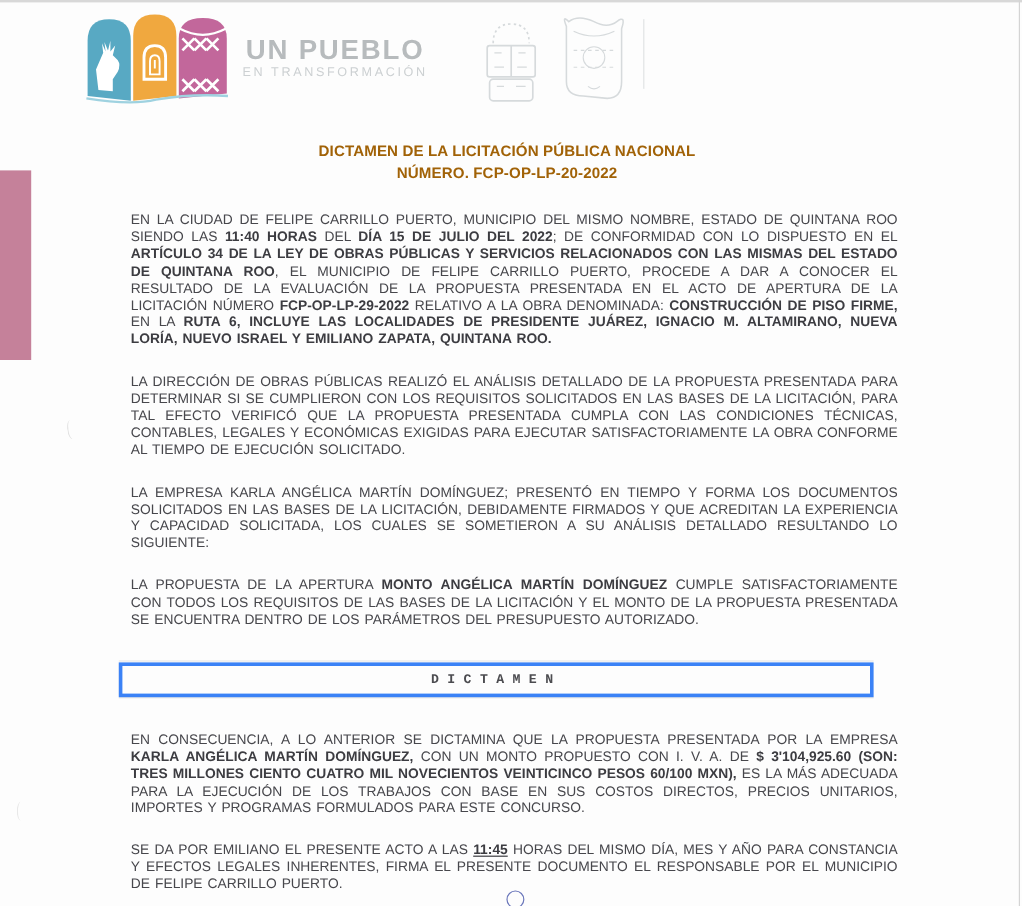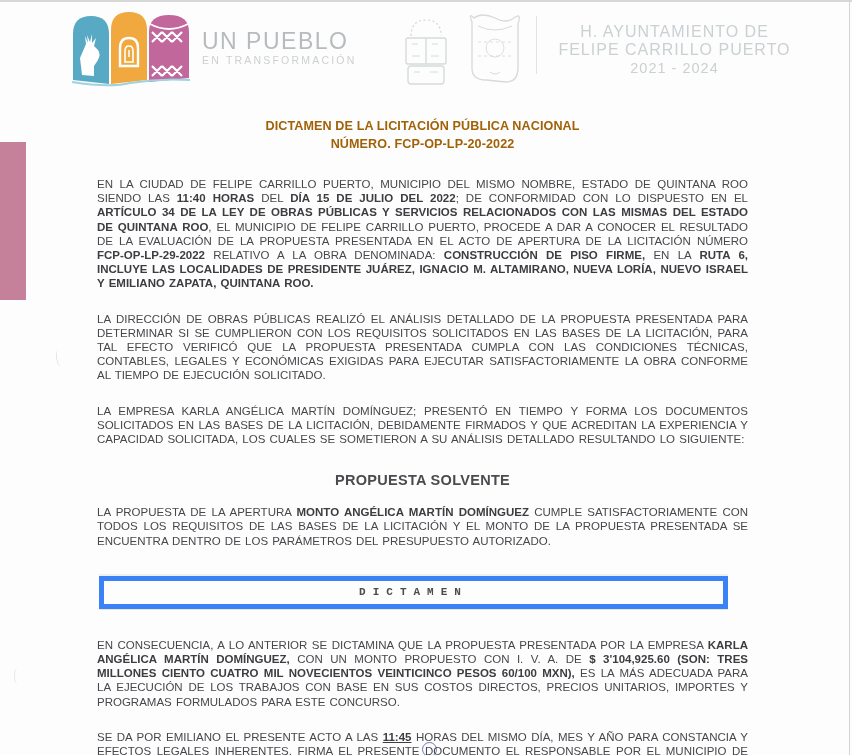--- a/index.html
+++ b/index.html
@@ -19,41 +19,41 @@
   .artifact.a1{left:56px;top:350px;transform:rotate(-8deg);}
   .artifact.a2{left:14px;top:668px;border-color:#e3e3e3;}
   .sign-arc{position:absolute;left:422px;top:742px;width:13px;height:13px;
     border:1.6px solid #6b77bb;border-radius:50%;background:transparent;}
 
   
   .header{position:absolute;top:0;left:0;width:100%;height:100px;}
   .logo-group{position:absolute;left:70px;top:10px;display:flex;align-items:center;}
   .logo-mark{width:122px;height:82px;}
   .wordmark{margin-left:10px;margin-top:-6px;}
-  .wordmark .wm-title{font-size:23px;font-weight:normal;color:#b7bbbd;letter-spacing:1.5px;line-height:24px;}
+  .wordmark .wm-title{font-size:23px;font-weight:bold;color:#b7bbbd;letter-spacing:1.5px;line-height:24px;text-align:center;}
   .wordmark .wm-sub{font-size:10.5px;color:#ccd0d2;letter-spacing:2.2px;line-height:14px;text-align:right;}
   .gov-group{position:absolute;left:398px;top:8px;display:flex;align-items:center;}
   .seals{display:flex;align-items:flex-end;}
   .seal1{width:56px;height:74px;}
   .seal2{width:66px;height:80px;margin-left:8px;}
   .gov-divider{width:1px;height:58px;background:#e0e3e4;margin:0 10px 6px 8px;}
   .gov-text{width:255px;text-align:center;color:#cbd0d3;margin-top:4px;}
   .gov-text .g1{font-size:16px;letter-spacing:1px;line-height:18px;}
   .gov-text .g2{font-size:16px;letter-spacing:1px;line-height:18px;}
   .gov-text .g3{font-size:14.5px;letter-spacing:1px;line-height:18px;}
 
   
   .doc{position:absolute;left:97px;top:118px;width:651px;color:#47474c;}
   .doc-title{text-align:center;font-weight:bold;color:#a16207;font-size:12.6px;line-height:17.5px;margin-bottom:24px;letter-spacing:.1px;}
-  .para{font-size:11.5px;line-height:14.2px;text-align:justify;margin:0 0 21px 0;word-spacing:1px;}
+  .para{font-size:11.5px;line-height:14.2px;text-align:justify;margin:0 0 21px 12px;word-spacing:1px;}
   .para .b{font-weight:bold;color:#3c3c41;}
   .para .u{text-decoration:underline;}
   .solvente{ text-align:center;font-weight:bold;font-size:14.5px;color:#4a4a4f;margin:26px 0 17px 0;letter-spacing:.3px;}
   .dictamen-box{
-    margin:28px 20px 29px 2px;border:5px solid #3b82f6;height:23px;
+    margin:28px 20px 29px 2px;border:3px solid #3b82f6;height:23px;
     display:flex;align-items:center;justify-content:center;
     box-shadow:0 1px 0 #e6e6e6, 0 -2px 0 #f0f0f0;
   }
   .dictamen-box span{font-weight:bold;font-size:11px;letter-spacing:7px;color:#4c4c50;font-family:"Liberation Mono", monospace;}
 </style>
 </head>
 <body>
 
 <div class="page">
   <div class="top-edge"></div>
@@ -106,42 +106,36 @@
           <g stroke="#d6dadc" fill="none" stroke-width="1.3">
             <path d="M12 10 Q6 4 10 14 L10 60 Q10 72 24 72 L44 74 Q56 74 56 60 L56 16 Q60 4 52 10 Q44 16 33 10 Q20 4 12 10 Z"></path>
             <path d="M16 18 Q33 26 50 18" stroke-width="1"></path>
             <path d="M16 34 h34 M16 48 h34" stroke-width="0.9" stroke-dasharray="3 3"></path>
             <circle cx="33" cy="40" r="9" stroke-width="0.9"></circle>
             <path d="M28 64 q5 4 10 0" stroke-width="1"></path>
           </g>
         </svg>
       </div>
       <div class="gov-divider"></div>
-      <div class="gov-text">
-        <div class="g1">H. AYUNTAMIENTO DE</div>
-        <div class="g2">FELIPE CARRILLO PUERTO</div>
-        <div class="g3">2021 - 2024</div>
-      </div>
     </div>
   </div>
 
   <div class="doc">
 
     <div class="doc-title">
       <div>DICTAMEN DE LA LICITACIÓN PÚBLICA NACIONAL</div>
       <div>NÚMERO. FCP-OP-LP-20-2022</div>
     </div>
 
     <p class="para"><span>EN LA CIUDAD DE FELIPE CARRILLO PUERTO, MUNICIPIO DEL MISMO NOMBRE, ESTADO DE QUINTANA ROO SIENDO LAS </span><span class="b">11:40 HORAS</span><span> DEL </span><span class="b">DÍA 15 DE JULIO DEL 2022</span><span>; DE CONFORMIDAD CON LO DISPUESTO EN EL </span><span class="b">ARTÍCULO 34 DE LA LEY DE OBRAS PÚBLICAS Y SERVICIOS RELACIONADOS CON LAS MISMAS DEL ESTADO DE QUINTANA ROO</span><span>, EL MUNICIPIO DE FELIPE CARRILLO PUERTO, PROCEDE A DAR A CONOCER EL RESULTADO DE LA EVALUACIÓN DE LA PROPUESTA PRESENTADA EN EL ACTO DE APERTURA DE LA LICITACIÓN NÚMERO </span><span class="b">FCP-OP-LP-29-2022</span><span> RELATIVO A LA OBRA DENOMINADA: </span><span class="b">CONSTRUCCIÓN DE PISO FIRME,</span><span> EN LA </span><span class="b">RUTA 6, INCLUYE LAS LOCALIDADES DE PRESIDENTE JUÁREZ, IGNACIO M. ALTAMIRANO, NUEVA LORÍA, NUEVO ISRAEL Y EMILIANO ZAPATA, QUINTANA ROO.</span></p>
 
     <p class="para"><span>LA DIRECCIÓN DE OBRAS PÚBLICAS REALIZÓ EL ANÁLISIS DETALLADO DE LA PROPUESTA PRESENTADA PARA DETERMINAR SI SE CUMPLIERON CON LOS REQUISITOS SOLICITADOS EN LAS BASES DE LA LICITACIÓN, PARA TAL EFECTO VERIFICÓ QUE LA PROPUESTA PRESENTADA CUMPLA CON LAS CONDICIONES TÉCNICAS, CONTABLES, LEGALES Y ECONÓMICAS EXIGIDAS PARA EJECUTAR SATISFACTORIAMENTE LA OBRA CONFORME AL TIEMPO DE EJECUCIÓN SOLICITADO.</span></p>
 
     <p class="para"><span>LA EMPRESA KARLA ANGÉLICA MARTÍN DOMÍNGUEZ; PRESENTÓ EN TIEMPO Y FORMA LOS DOCUMENTOS SOLICITADOS EN LAS BASES DE LA LICITACIÓN, DEBIDAMENTE FIRMADOS Y QUE ACREDITAN LA EXPERIENCIA Y CAPACIDAD SOLICITADA, LOS CUALES SE SOMETIERON A SU ANÁLISIS DETALLADO RESULTANDO LO SIGUIENTE:</span></p>
 
-    <div class="solvente">PROPUESTA SOLVENTE</div>
 
     <p class="para"><span>LA PROPUESTA DE LA APERTURA </span><span class="b">MONTO ANGÉLICA MARTÍN DOMÍNGUEZ</span><span> CUMPLE SATISFACTORIAMENTE CON TODOS LOS REQUISITOS DE LAS BASES DE LA LICITACIÓN Y EL MONTO DE LA PROPUESTA PRESENTADA SE ENCUENTRA DENTRO DE LOS PARÁMETROS DEL PRESUPUESTO AUTORIZADO.</span></p>
 
     <div class="dictamen-box">
       <span>DICTAMEN</span>
     </div>
 
     <p class="para"><span>EN CONSECUENCIA, A LO ANTERIOR SE DICTAMINA QUE LA PROPUESTA PRESENTADA POR LA EMPRESA </span><span class="b">KARLA ANGÉLICA MARTÍN DOMÍNGUEZ,</span><span> CON UN MONTO PROPUESTO CON I. V. A. DE </span><span class="b">$ 3'104,925.60 (SON: TRES MILLONES CIENTO CUATRO MIL NOVECIENTOS VEINTICINCO PESOS 60/100 MXN),</span><span> ES LA MÁS ADECUADA PARA LA EJECUCIÓN DE LOS TRABAJOS CON BASE EN SUS COSTOS DIRECTOS, PRECIOS UNITARIOS, IMPORTES Y PROGRAMAS FORMULADOS PARA ESTE CONCURSO.</span></p>
 
     <p class="para"><span>SE DA POR EMILIANO EL PRESENTE ACTO A LAS </span><span class="b u">11:45</span><span> HORAS DEL MISMO DÍA, MES Y AÑO PARA CONSTANCIA Y EFECTOS LEGALES INHERENTES, FIRMA EL PRESENTE DOCUMENTO EL RESPONSABLE POR EL MUNICIPIO DE FELIPE CARRILLO PUERTO.</span></p>

